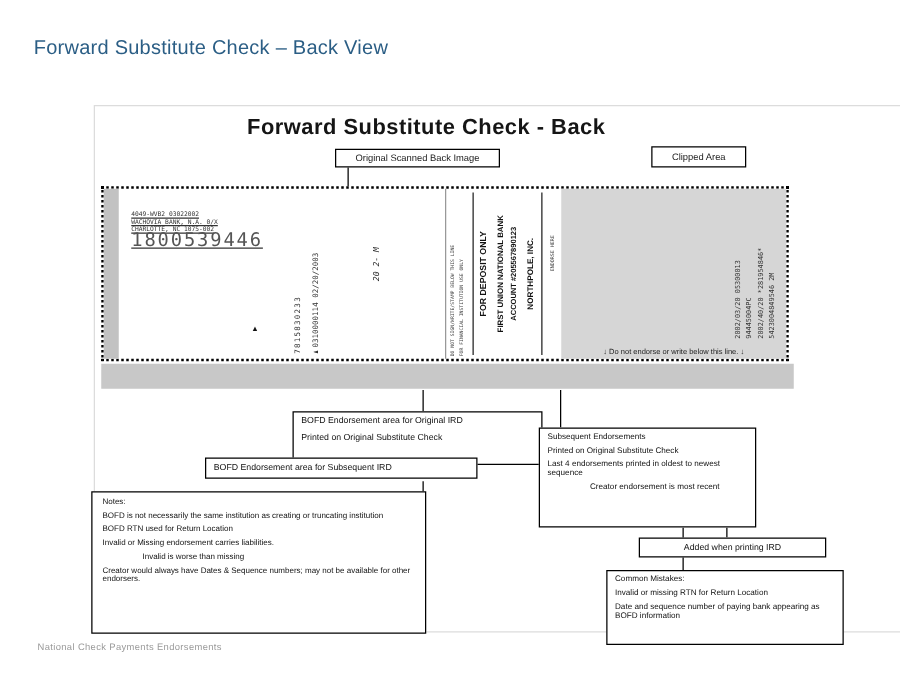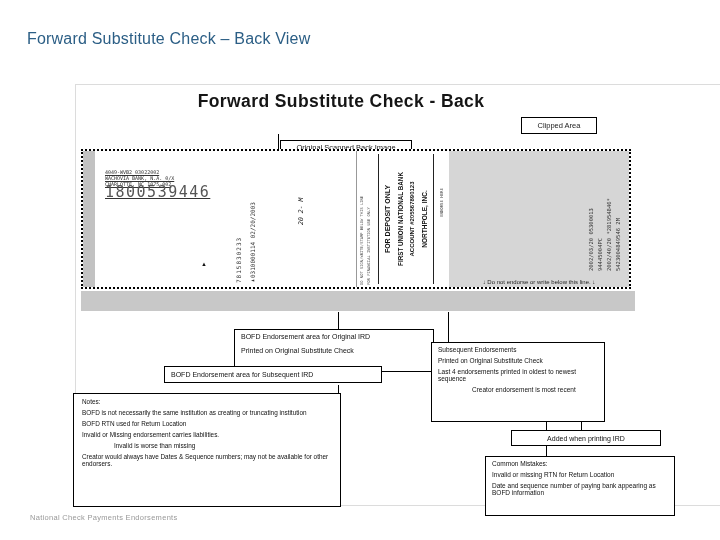--- a/index.html
+++ b/index.html
@@ -11,21 +11,21 @@
   #slide-title { left:27px; top:30px; font-size:16px; color:#2b5e85; letter-spacing:0.2px; }
 
   #frame { left:75px; top:84px; width:652px; height:422px; background:#fff;
            border:1px solid #dcdcdc; position:absolute;padding-left:30px; }
 
   #diagram-heading { left:0; top:6px; width:530px; text-align:center; font-weight:bold;
                      font-size:17.5px; color:#151515; letter-spacing:0.4px; }
 
   .label-box { border:1px solid #000; background:#fff; font-size:7.5px; color:#222;
                text-align:center; display:flex; align-items:center; justify-content:center; }
-  #label-original { left:204px; top:34px; width:132px; height:15px;margin-top:21px; }
+  #label-original { left:192px; top:34px; width:132px; height:15px; }
   #label-clipped  { left:445px; top:32px; width:76px;  height:17px; }
 
   .conn { position:absolute; width:1px; background:#000; }
   #arrow-line { left:202px; top:49px; height:57px; }
   #arrow-head { left:198px; top:106px; width:0; height:0;
                 border-left:4px solid transparent; border-right:4px solid transparent;
                 border-top:6px solid #000; }
 
   #gray-band { left:5px; top:206px; width:554px; height:20px; background:#c8c8c8; }
 

